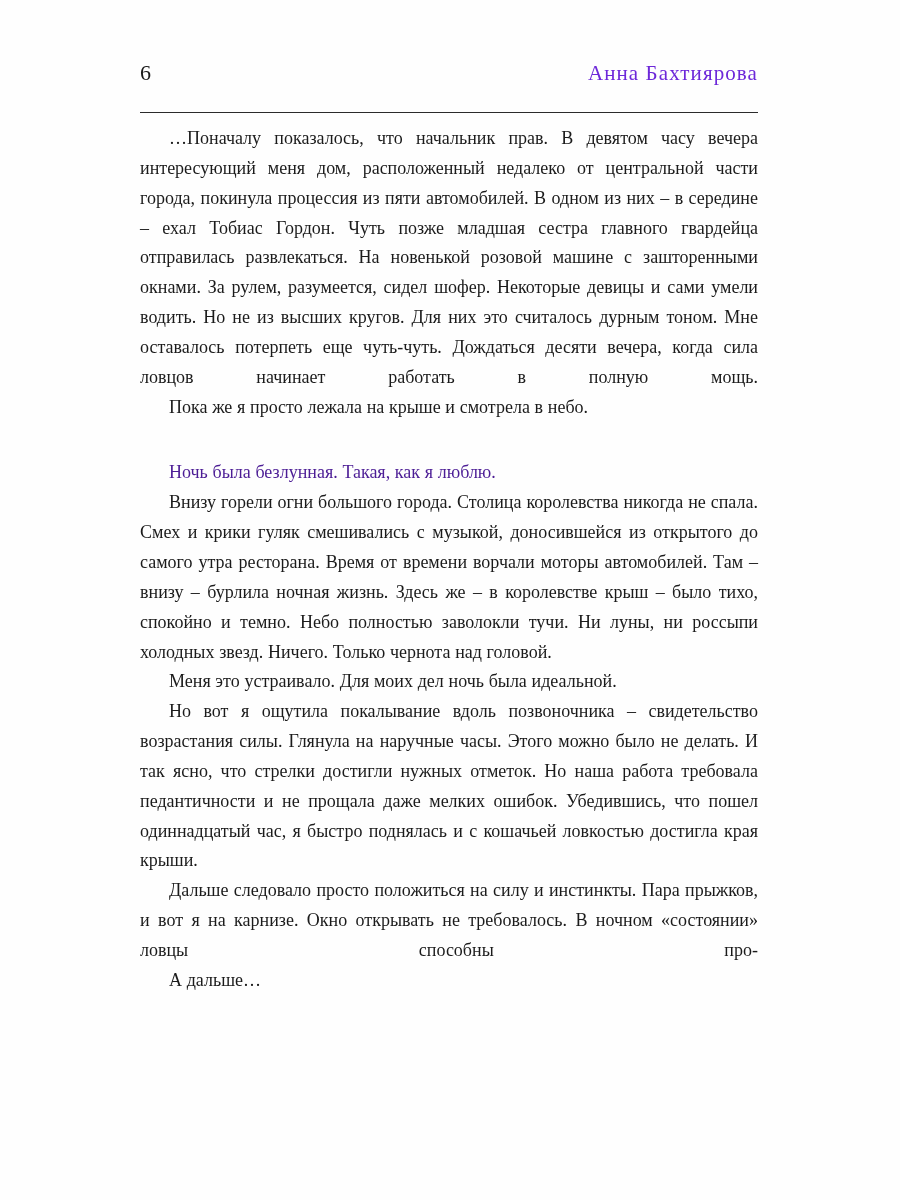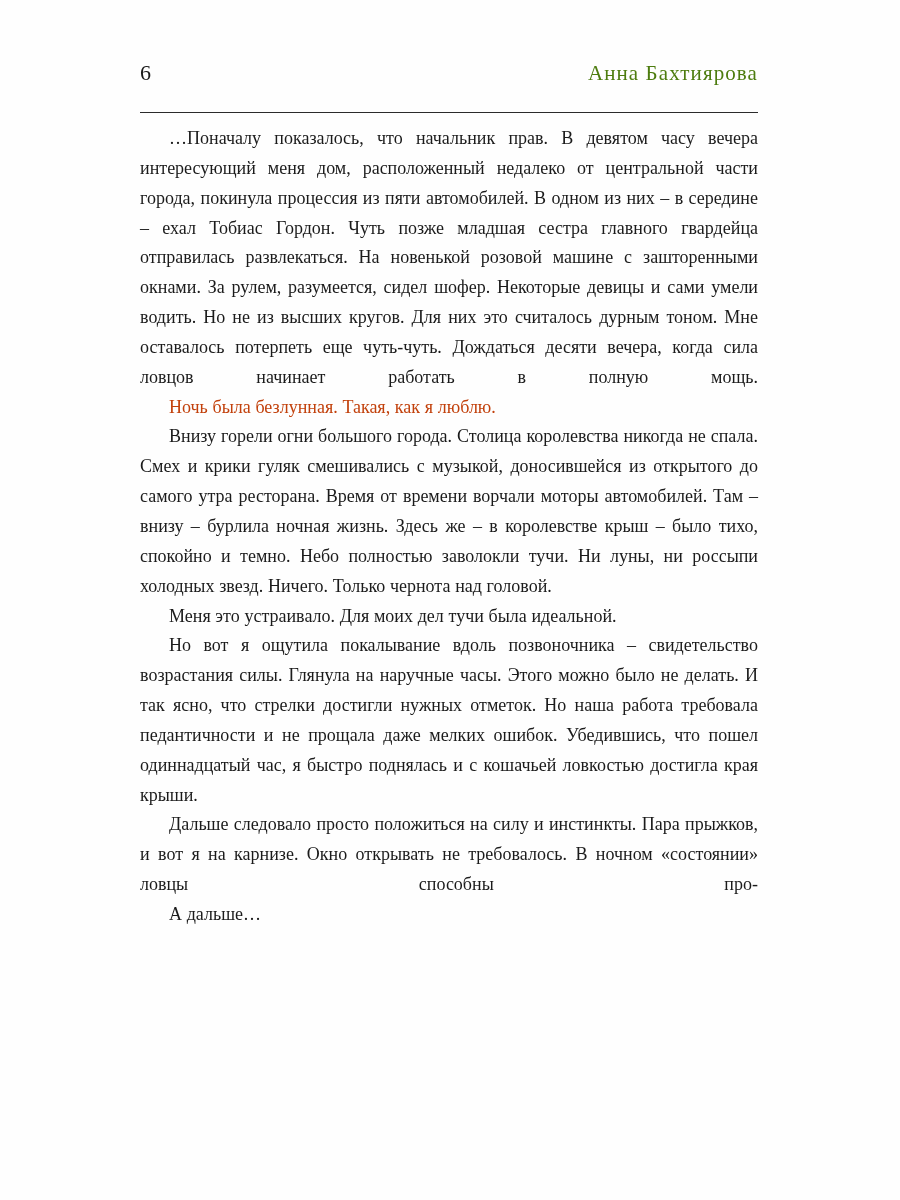--- a/index.html
+++ b/index.html
@@ -39,21 +39,21 @@
   .folio {
     font-size: 22px;
     line-height: 1;
     color: #1a1a1a;
     letter-spacing: 0.2px;
   }
 
   .running-title {
     font-size: 21px;
     line-height: 1;
-    color: #4d7c0f;
+    color: #6d28d9;
     letter-spacing: 1.1px;
     text-align: center;
   }
 
   .head-rule {
     position: absolute;
     left: 140px;
     top: 104px;
     width: 618px;
     height: 0;
@@ -102,21 +102,22 @@
 
   <div class="running-head">
     <span class="folio">6</span>
     <span class="running-title">Анна Бахтиярова</span>
   </div>
 
   <hr class="head-rule" style="border-top-color: rgb(43, 43, 43);">
 
   <div class="textblock">
       <p class="para continues" style="color: rgb(27, 27, 27);">…Поначалу показалось, что начальник прав. В девятом часу вечера интересующий меня дом, расположенный недалеко от центральной части города, покинула процессия из пяти автомобилей. В одном из них – в середине – ехал Тобиас Гордон. Чуть позже младшая сестра главного гвардейца отправилась развлекаться. На новенькой розовой машине с зашторенными окнами. За рулем, разумеется, сидел шофер. Некоторые девицы и сами умели водить. Но не из высших кругов. Для них это считалось дурным тоном. Мне оставалось потерпеть еще чуть-чуть. Дождаться десяти вечера, когда сила ловцов начинает работать в полную мощь.</p>
-      <p class="para short" style="color: #c2410c;">Ночь была безлунная. Такая, как я люблю.</p>
+      <p class="para short" style="color: rgb(27, 27, 27);">Пока же я просто лежала на крыше и смотрела в небо.</p>
+      <p class="para short" style="color: #4c1d95; margin-top: 36px;">Ночь была безлунная. Такая, как я люблю.</p>
       <p class="para short" style="color: rgb(27, 27, 27);">Внизу горели огни большого города. Столица королевства никогда не спала. Смех и крики гуляк смешивались с музыкой, доносившейся из открытого до самого утра ресторана. Время от времени ворчали моторы автомобилей. Там – внизу – бурлила ночная жизнь. Здесь же – в королевстве крыш – было тихо, спокойно и темно. Небо полностью заволокли тучи. Ни луны, ни россыпи холодных звезд. Ничего. Только чернота над головой.</p>
-      <p class="para short" style="color: rgb(27, 27, 27);">Меня это устраивало. Для моих дел тучи была идеальной.</p>
+      <p class="para short" style="color: rgb(27, 27, 27);">Меня это устраивало. Для моих дел ночь была идеальной.</p>
       <p class="para short" style="color: rgb(27, 27, 27);">Но вот я ощутила покалывание вдоль позвоночника – свидетельство возрастания силы. Глянула на наручные часы. Этого можно было не делать. И так ясно, что стрелки достигли нужных отметок. Но наша работа требовала педантичности и не прощала даже мелких ошибок. Убедившись, что пошел одиннадцатый час, я быстро поднялась и с кошачьей ловкостью достигла края крыши.</p>
       <p class="para continues" style="color: rgb(27, 27, 27);">Дальше следовало просто положиться на силу и инстинкты. Пара прыжков, и вот я на карнизе. Окно открывать не требовалось. В ночном «состоянии» ловцы способны про-</p>
       <p class="para short" style="color: rgb(27, 27, 27);">А дальше…</p>
     </div>
 
 </div>
 
 </body></html>

